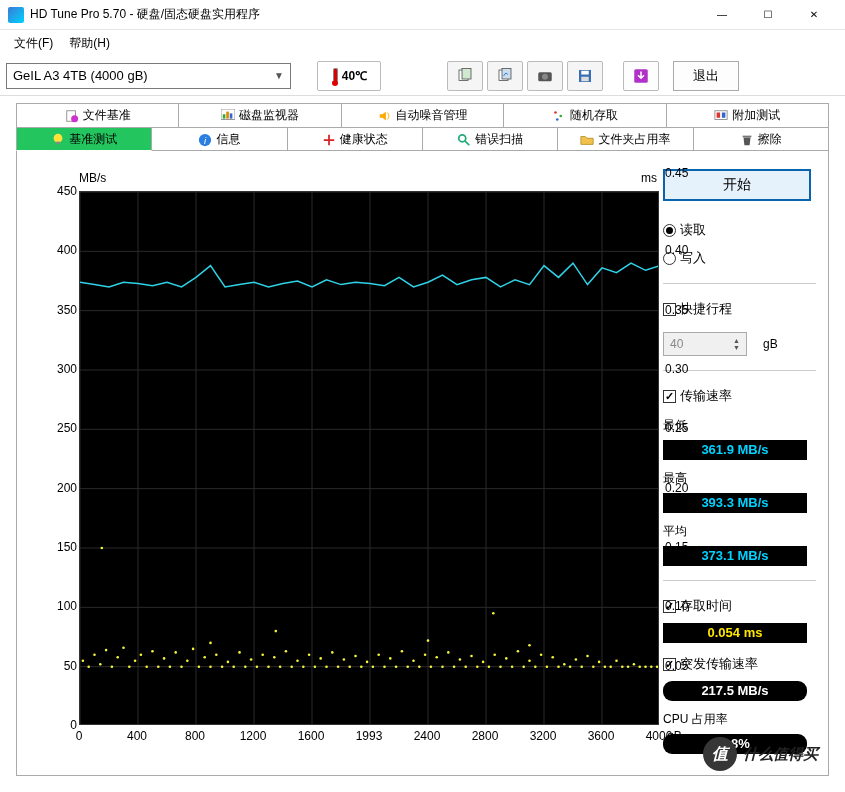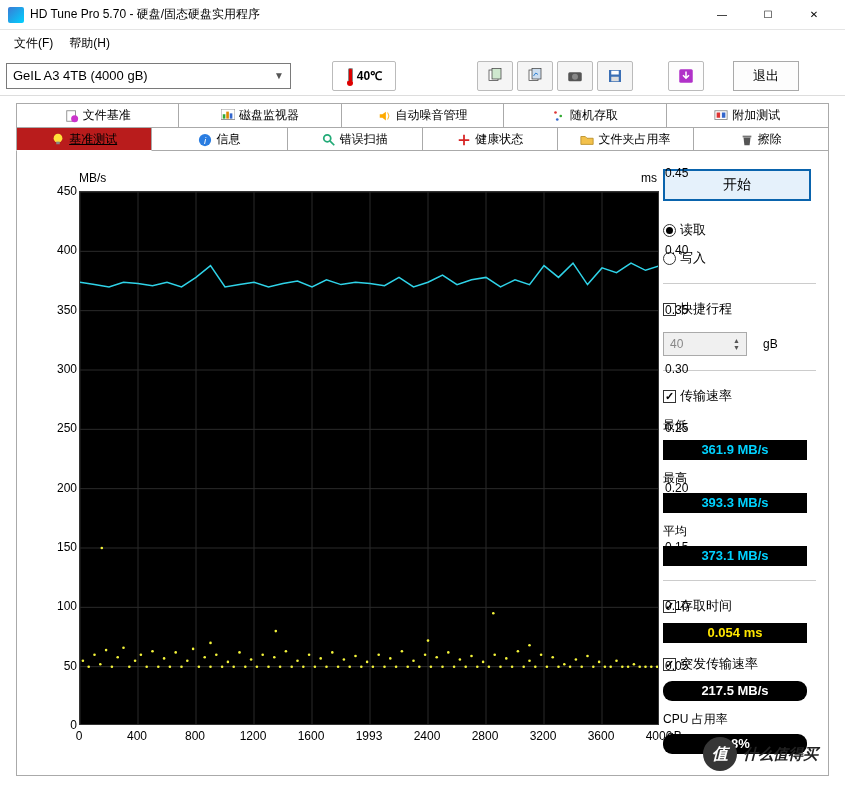--- a/index.html
+++ b/index.html
@@ -4,37 +4,37 @@
 <style>
 * { box-sizing: border-box; font-family: "Microsoft YaHei", "Segoe UI", Tahoma, sans-serif; }
 body { margin: 0; background: #fff; width: 845px; height: 792px; overflow: hidden; font-size: 12px; }
 .titlebar { height: 30px; display: flex; align-items: center; padding: 0 8px; border-bottom: 1px solid #e5e5e5; }
 .titlebar .app-icon { width: 16px; height: 16px; background: linear-gradient(135deg,#3a7bd5,#00d2ff); border-radius: 2px; margin-right: 6px; }
 .titlebar .title-text { font-size: 12px; color: #000; flex: 1; }
 .titlebar .win-btns { display: flex; gap: 0; }
 .titlebar .win-btn { width: 46px; height: 30px; display: flex; align-items: center; justify-content: center; font-size: 10px; color: #000; }
 .menubar { height: 26px; display: flex; align-items: center; padding: 0 6px; background: #fff; }
 .menubar .menu-item { padding: 2px 8px; font-size: 12px; }
-.toolbar { height: 40px; display: flex; align-items: center; padding: 4px 6px; gap: 23px; border-bottom: 1px solid #ddd; }
+.toolbar { height: 40px; display: flex; align-items: center; padding: 4px 6px; gap: 8px; border-bottom: 1px solid #ddd; }
 .drive-select { width: 285px; height: 26px; border: 1px solid #7a7a7a; display: flex; align-items: center; padding: 0 6px; font-family: "Courier New", monospace; font-size: 13px; justify-content: space-between; }
 .drive-select .chev { font-size: 10px; color: #555; }
 .temp-box { width: 64px; height: 30px; border: 1px solid #bbb; border-radius: 2px; display: flex; align-items: center; justify-content: center; gap: 3px; margin-left: 18px; }
 .therm-icon { width: 8px; height: 20px; position: relative; }
 .therm-icon::before { content:""; position:absolute; bottom:0; left:1px; width:6px; height:6px; background:#d00; border-radius:50%; }
 .therm-icon::after { content:""; position:absolute; bottom:5px; left:2.5px; width:3px; height:12px; background:#d00; border:1px solid #888; border-bottom:none; border-radius:2px 2px 0 0; }
 .temp-text { font-size: 12px; font-weight: bold; }
 .tool-btn-grp { display: flex; gap: 0; margin-left: 58px; }
 .tool-btn { width: 36px; height: 30px; border: 1px solid #bbb; border-radius: 2px; display:flex; align-items:center; justify-content:center; background: #f5f5f5; }
 .tool-btn + .tool-btn { margin-left: 4px; }
 .tool-btn svg { width: 18px; height: 18px; }
 .exit-btn { width: 66px; height: 30px; border: 1px solid #aaa; background:#fdfdfd; display:flex; align-items:center; justify-content:center; font-size:13px; margin-left: 6px;}
 .tabrow { display: flex; padding: 0 16px; margin-top: 6px; }
 .tabrow.row2 { margin-top: 0; }
 .tab { flex: 1; height: 24px; border: 1px solid #aaa; border-bottom: none; background: #fff; display:flex; align-items:center; justify-content:center; gap:4px; font-size:12px; position:relative; top:1px; }
-.tab.active { background:#b91c1c; border-bottom:1px solid #fff; z-index:2;text-decoration:underline; }
+.tab.active { background:#22c55e; border-bottom:1px solid #fff; z-index:2; }
 .tabrow .tab:not(:first-child){ border-left:none; }
 .tab .ticon { width:14px; height:14px; }
 .content-wrap { border:1px solid #aaa; margin: 0 16px 8px 16px; padding: 18px 12px 8px 12px; position: relative; height: 626px; display:flex; }
 .chart-area { width: 620px; position: relative; }
 .right-panel { flex:1; padding-left: 14px; display:flex; flex-direction:column; gap:6px; }
 .axis-label { font-size: 12px; position:absolute; }
 .chart-box { position:absolute; left:50px; top:22px; width:580px; height:534px; background:#000; border:1px solid #333; }
 .start-btn { width: 148px; height: 32px; border:2px solid #0a64ad; background:#e5f1fb; display:flex; align-items:center; justify-content:center; font-size:14px; margin-bottom:12px; align-self:flex-start;}
 .radio-row, .check-row { display:flex; align-items:center; gap:4px; font-size:13px; margin:2px 0;}
 .radio { width:13px; height:13px; border:1px solid #333; border-radius:50%; display:inline-flex; align-items:center; justify-content:center;}
@@ -172,30 +172,30 @@
     </div>
   <div class="tab">
       <svg class="ticon" viewBox="0 0 16 16">
         <circle cx="8" cy="8" r="7" fill="#2a7de1"></circle>
         <text x="8" y="12" text-anchor="middle" fill="#fff" font-size="11" font-family="serif" font-style="italic">i</text>
       </svg>
       <span>信息</span>
     </div>
   <div class="tab">
       <svg class="ticon" viewBox="0 0 16 16">
+        <path d="M7 2 h2 v5 h5 v2 h-5 v5 h-2 v-5 h-5 v-2 h5 z" fill="#d62222"></path>
+      </svg>
+      <span>健康状态</span>
+    </div>
+  <div class="tab">
+      <svg class="ticon" viewBox="0 0 16 16">
         <circle cx="6" cy="6" r="4" fill="none" stroke="#2a7" stroke-width="2"></circle>
         <line x1="9" y1="9" x2="14" y2="14" stroke="#2a7" stroke-width="2"></line>
       </svg>
       <span>错误扫描</span>
-    </div>
-  <div class="tab">
-      <svg class="ticon" viewBox="0 0 16 16">
-        <path d="M7 2 h2 v5 h5 v2 h-5 v5 h-2 v-5 h-5 v-2 h5 z" fill="#d62222"></path>
-      </svg>
-      <span>健康状态</span>
     </div>
   <div class="tab">
       <svg class="ticon" viewBox="0 0 16 16">
         <path d="M1 4 h5 l2 2 h7 v7 h-14 z" fill="#f3c14b" stroke="#b8902c"></path>
       </svg>
       <span>文件夹占用率</span>
     </div>
   <div class="tab">
       <svg class="ticon" viewBox="0 0 16 16">
         <path d="M4 5 h8 l-1 9 h-6 z" fill="#555"></path>

